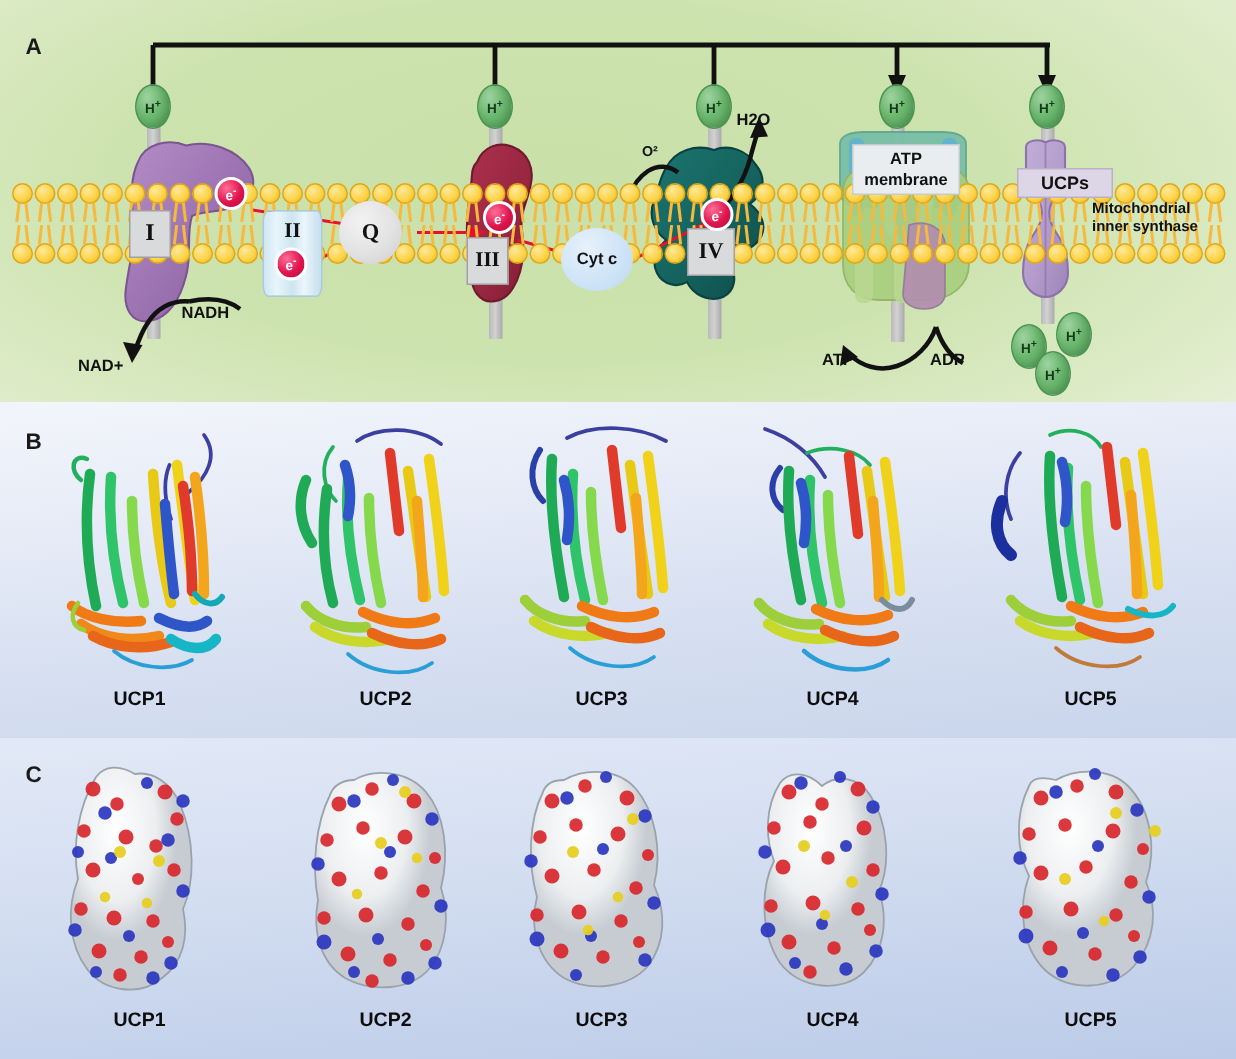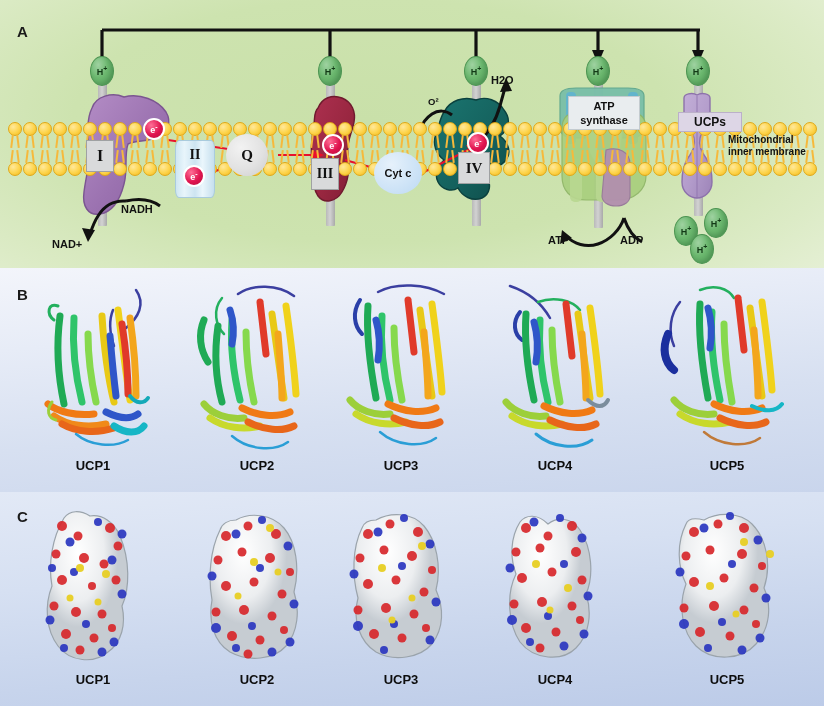--- a/index.html
+++ b/index.html
@@ -848,21 +848,21 @@
     <div id="qball" style="left:226px;top:134px;">Q</div>
     <div id="cytc" style="left:374px;top:152px;">Cyt c</div>
 
     <div class="plaque" style="left:86px;top:140px;width:26px;height:30px;font-size:16px;">I</div>
     <div class="plaque" style="left:182px;top:142px;width:26px;height:26px;font-size:14px;background:transparent;border:none;">II</div>
     <div class="plaque" style="left:311px;top:158px;width:26px;height:30px;font-size:14px;">III</div>
     <div class="plaque" style="left:458px;top:152px;width:30px;height:30px;font-size:15px;">IV</div>
 
     <div id="atp-label">
       <div>ATP</div>
-      <div>synthase</div>
+      <div>membrane</div>
     </div>
 
     <div id="ucp-label">UCPs</div>
 
     <div class="hplus" style="left:90px;top:56px;">
         <span>H<sup>+</sup></span>
       </div>
     <div class="hplus" style="left:318px;top:56px;">
         <span>H<sup>+</sup></span>
       </div>
@@ -901,21 +901,21 @@
 
     <div class="diag-label" style="left:121px;top:203px;">NADH</div>
     <div class="diag-label" style="left:52px;top:238px;">NAD+</div>
     <div class="diag-label small" style="left:428px;top:96px;">O²</div>
     <div class="diag-label" style="left:491px;top:74px;">H2O</div>
     <div class="diag-label" style="left:548px;top:234px;">ATP</div>
     <div class="diag-label" style="left:620px;top:234px;">ADP</div>
 
     <div class="membrane-note" style="left:728px;top:134px;">
       <div>Mitochondrial</div>
-      <div>inner membrane</div>
+      <div>inner synthase</div>
     </div>
   </div>
 
   <div id="panelB">
     <div class="panel-letter" style="left:17px;top:18px;">B</div>
 
     <div class="struct-col" style="left:18px;">
       <svg class="struct-art" viewBox="0 0 150 190" height="190" style="top:8px;">
         <g fill="none" stroke-width="7" stroke-linecap="round">
           <path d="M118,14 C128,28 120,42 108,52" stroke="#3b3fa0" stroke-width="2.5"></path>

